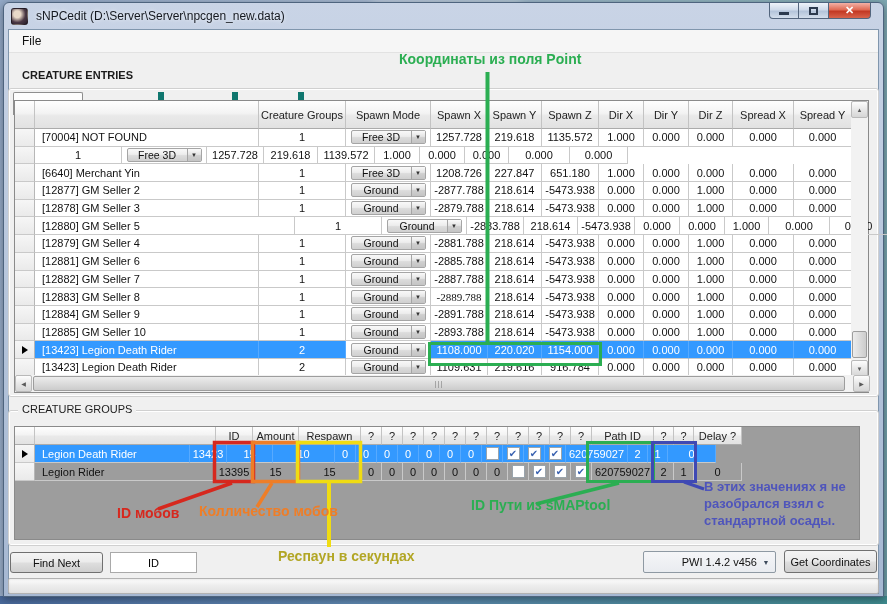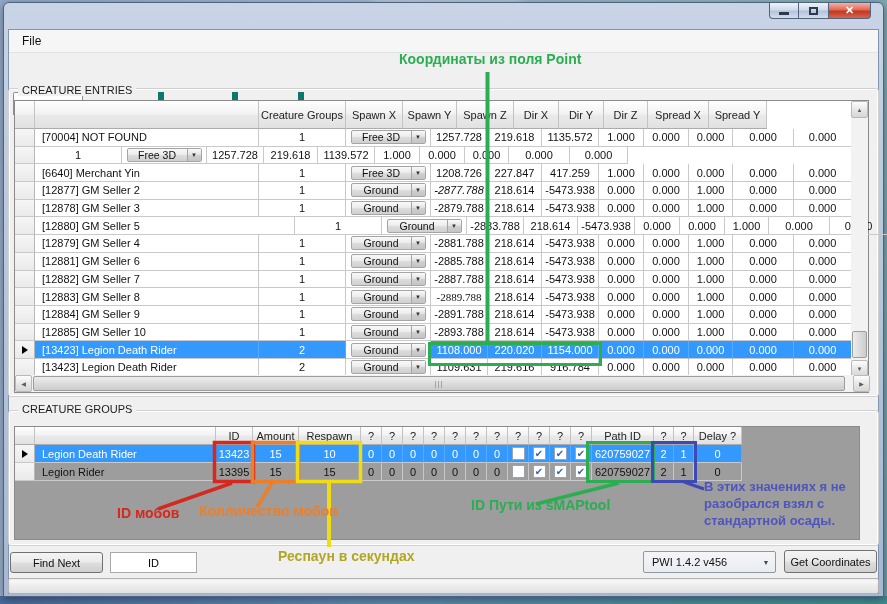--- a/index.html
+++ b/index.html
@@ -93,37 +93,41 @@
   .grip { font-size:8px; color:#8a8a8a; letter-spacing:1px; }
 
   
   .btn7 { position:absolute; border:1px solid #707070; border-radius:3px; font-size:11px; color:#111;
     background:linear-gradient(#f4f4f4,#ececec 45%,#dddddd 55%,#cfcfcf);
     display:flex; align-items:center; justify-content:center; }
   .textbox { position:absolute; border:1px solid #a9a9a9; background:#fff; font-size:11px;
     text-align:center; font-family:"Liberation Sans",sans-serif; }
   .combo7 { position:absolute; border:1px solid #8e99a3; border-radius:2px;
     background:linear-gradient(#f5f6f8,#e9ecf0); display:flex; align-items:center; font-size:11px; }
-  .combo7 .txt { flex:1; padding-left:8px; color:#111; }
+  .combo7 .txt { flex:1; padding-left:8px; color:#111;text-align:right; }
   .combo7 .arr { width:18px; height:100%; display:flex; align-items:center; justify-content:center;
     font-size:7px; color:#3d4b5c; }
   .progress7 { position:absolute; border:1px solid #b2b2b2; border-radius:2px;
     background:linear-gradient(#fdfdfd,#ececec 50%,#e2e2e2); box-shadow:inset 0 1px 2px rgba(0,0,0,0.08); }
 
   
   #anno-svg { position:absolute; left:0; top:0; width:887px; height:604px; pointer-events:none; z-index:40; }
   .anno-text { position:absolute; z-index:41; font-weight:bold; pointer-events:none; }
 </style>
 </head>
 <body>
 
 <div class="bg-blur"></div>
 <div class="bg-bottom"></div>
 
 <div class="window">
+  <div class="titlebar">
+    <div class="app-icon"></div>
+    <div class="title-text">sNPCedit (D:\Server\Server\npcgen_new.data)</div>
+  </div>
   <div class="caption-buttons">
     <div class="cap-btn min">
         <span class="min-glyph"></span>
       </div>
     <div class="cap-btn max">
         <span class="max-glyph"></span>
       </div>
     <div class="cap-btn close">
         <span class="close-glyph">✕</span>
       </div>
@@ -136,27 +140,28 @@
     <div class="tabstrip" id="tabstrip">
         <div class="tab active">Creatures</div>
         <div class="tab">Resources</div>
         <div class="tab">Dynamics</div>
         <div class="tab">Triggers</div>
       </div>
   </div>
 </div>
 
 <div class="groupbox" style="left:8px;top:88px;width:871px;height:309px;"></div>
-<div class="gb-label" style="left:18px;top:84px;">CREATURE ENTRIES</div>
+<div class="gb-label" style="left:18px;top:69px;font-weight:bold;">CREATURE ENTRIES</div>
 
 <div class="grid" style="left:14px;top:100px;width:855px;height:293px;">
   <div class="ghead grow" id="g1head" style="height:28px;">
       <div class="gcell rowhdr" style="width: 20px; height: 28px;"></div>
       <div class="gcell" style="width: 224px; height: 28px;"></div>
       <div class="gcell" style="width: 87px; height: 28px;">Creature Groups</div>
+      <div class="gcell" style="width: 85px; height: 28px;">Spawn Mode</div>
       <div class="gcell" style="width: 57px; height: 28px;">Spawn X</div>
       <div class="gcell" style="width: 54px; height: 28px;">Spawn Y</div>
       <div class="gcell" style="width: 57px; height: 28px;">Spawn Z</div>
       <div class="gcell" style="width: 45px; height: 28px;">Dir X</div>
       <div class="gcell" style="width: 45px; height: 28px;">Dir Y</div>
       <div class="gcell" style="width: 44px; height: 28px;">Dir Z</div>
       <div class="gcell" style="width: 61px; height: 28px;">Spread X</div>
       <div class="gcell" style="width: 58px; height: 28px;">Spread Y</div>
     </div>
   <div id="g1body">
@@ -202,38 +207,38 @@
         <div class="gcell left" style="width: 224px; height: 17.7px;">[6640] Merchant Yin</div>
         <div class="gcell" style="width: 87px; height: 17.7px;">1</div>
         <div class="gcell modecell" style="width: 85px; height: 17.7px;">
           <div class="cellcombo">
             <span class="ccl">Free 3D</span>
             <span class="cca">▼</span>
           </div>
         </div>
         <div class="gcell" style="width: 57px; height: 17.7px;">1208.726</div>
         <div class="gcell" style="width: 54px; height: 17.7px;">227.847</div>
-        <div class="gcell" style="width: 57px; height: 17.7px;">417.259</div>
+        <div class="gcell" style="width: 57px; height: 17.7px;">651.180</div>
         <div class="gcell" style="width: 45px; height: 17.7px;">1.000</div>
         <div class="gcell" style="width: 45px; height: 17.7px;">0.000</div>
         <div class="gcell" style="width: 44px; height: 17.7px;">0.000</div>
         <div class="gcell" style="width: 61px; height: 17.7px;">0.000</div>
         <div class="gcell" style="width: 58px; height: 17.7px;">0.000</div>
       </div>
       <div class="grow">
         <div class="gcell rowhdr" style="width: 20px; height: 17.7px;"></div>
         <div class="gcell left" style="width: 224px; height: 17.7px;">[12877] GM Seller 2</div>
         <div class="gcell" style="width: 87px; height: 17.7px;">1</div>
         <div class="gcell modecell" style="width: 85px; height: 17.7px;">
           <div class="cellcombo">
             <span class="ccl">Ground</span>
             <span class="cca">▼</span>
           </div>
         </div>
-        <div class="gcell" style="width: 57px; height: 17.7px; font-style: italic;">-2877.788</div>
+        <div class="gcell" style="width: 57px; height: 17.7px;">-2877.788</div>
         <div class="gcell" style="width: 54px; height: 17.7px;">218.614</div>
         <div class="gcell" style="width: 57px; height: 17.7px;">-5473.938</div>
         <div class="gcell" style="width: 45px; height: 17.7px;">0.000</div>
         <div class="gcell" style="width: 45px; height: 17.7px;">0.000</div>
         <div class="gcell" style="width: 44px; height: 17.7px;">1.000</div>
         <div class="gcell" style="width: 61px; height: 17.7px;">0.000</div>
         <div class="gcell" style="width: 58px; height: 17.7px;">0.000</div>
       </div>
       <div class="grow">
         <div class="gcell rowhdr" style="width: 20px; height: 17.7px;"></div>
@@ -468,21 +473,21 @@
       <div class="gcell" style="width: 62px; height: 18px;">Path ID</div>
       <div class="gcell" style="width: 20px; height: 18px;">?</div>
       <div class="gcell" style="width: 20px; height: 18px;">?</div>
       <div class="gcell" style="width: 48px; height: 18px;">Delay ?</div>
     </div>
   <div id="g2body">
       <div class="grow sel">
         <div class="gcell rowhdr" style="width: 20px; height: 18px;">
           <span class="arrow-ind"></span>
         </div>
-        <div class="gcell left" style="width: 181px; height: 18px;">Legion Death Rider</div>
+        <div class="gcell left" style="width: 155px; height: 18px;">Legion Death Rider</div>
         <div class="gcell" style="width: 37px; height: 18px;">13423</div>
         <div class="gcell" style="width: 46px; height: 18px;">15</div>
         <div class="gcell" style="width: 62px; height: 18px;">10</div>
         <div class="gcell" style="width: 21px; height: 18px;">0</div>
         <div class="gcell" style="width: 21px; height: 18px;">0</div>
         <div class="gcell" style="width: 21px; height: 18px;">0</div>
         <div class="gcell" style="width: 21px; height: 18px;">0</div>
         <div class="gcell" style="width: 21px; height: 18px;">0</div>
         <div class="gcell" style="width: 21px; height: 18px;">0</div>
         <div class="gcell" style="width: 21px; height: 18px;">0</div>

